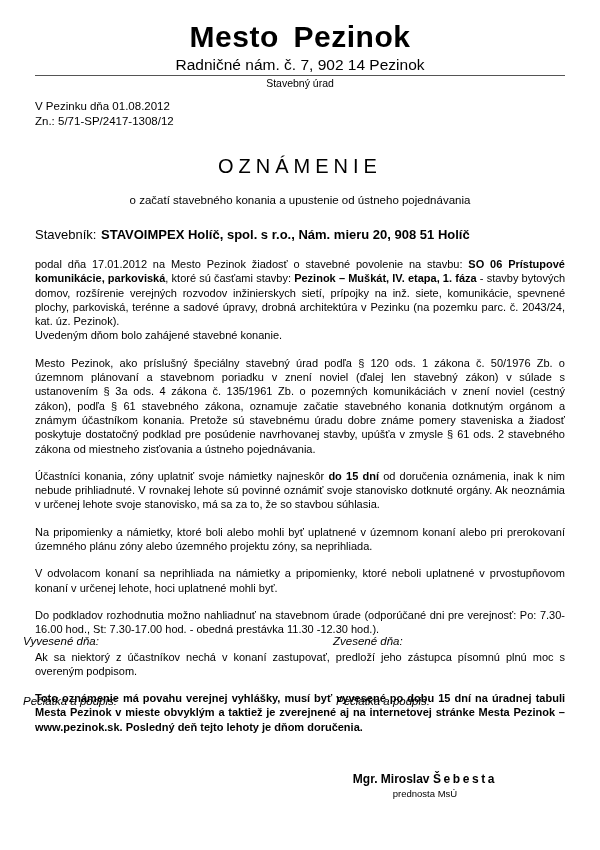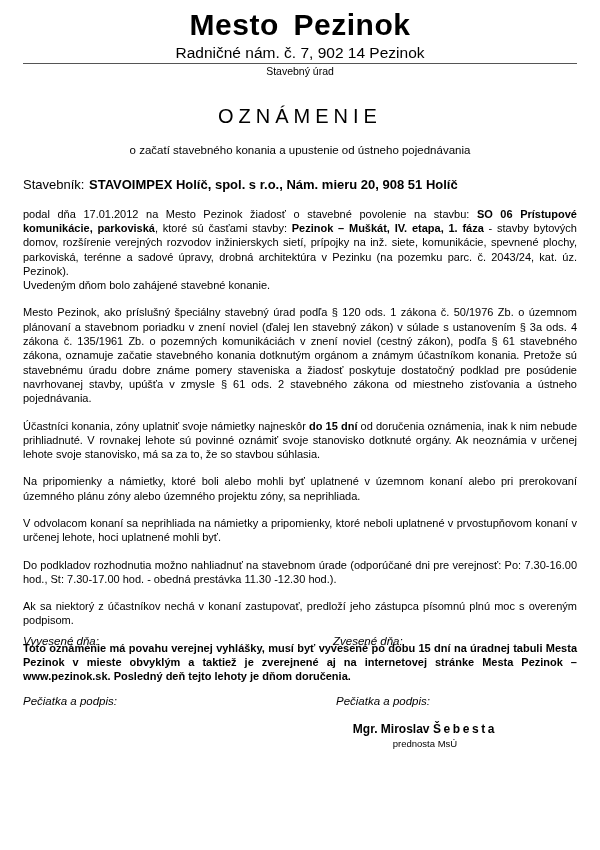--- a/index.html
+++ b/index.html
@@ -13,21 +13,21 @@
     height: 850px;
     font-family: "Liberation Sans", sans-serif;
     color: #000000;
     overflow: hidden;
   }
   .page {
     position: relative;
     width: 600px;
     height: 736px;
     box-sizing: border-box;
-    padding: 0;
+    padding: 12px;
   }
 
   
   .letterhead {
     text-align: center;
     padding-top: 8px;
   }
   .org-name {
     font-size: 30px;
     font-weight: bold;
@@ -151,20 +151,22 @@
 <div class="page">
 
   <div class="letterhead">
     <div class="org-name">Mesto Pezinok</div>
     <div class="org-address">Radničné nám. č. 7, 902 14 Pezinok</div>
     <hr class="rule">
     <div class="org-dept">Stavebný úrad</div>
   </div>
 
   <div class="ref-block">
+    <div class="ref-line">V Pezinku dňa 01.08.2012</div>
+    <div class="ref-line">Zn.: 5/71-SP/2417-1308/12</div>
   </div>
 
   <div class="doc-title">OZNÁMENIE</div>
   <div class="doc-subtitle">o začatí stavebného konania a upustenie od ústneho pojednávania</div>
 
   <div class="builder-row">
     <span class="builder-label">Stavebník:</span>
     <span class="builder-value">STAVOIMPEX Holíč, spol. s r.o., Nám. mieru 20, 908 51 Holíč</span>
   </div>
 

